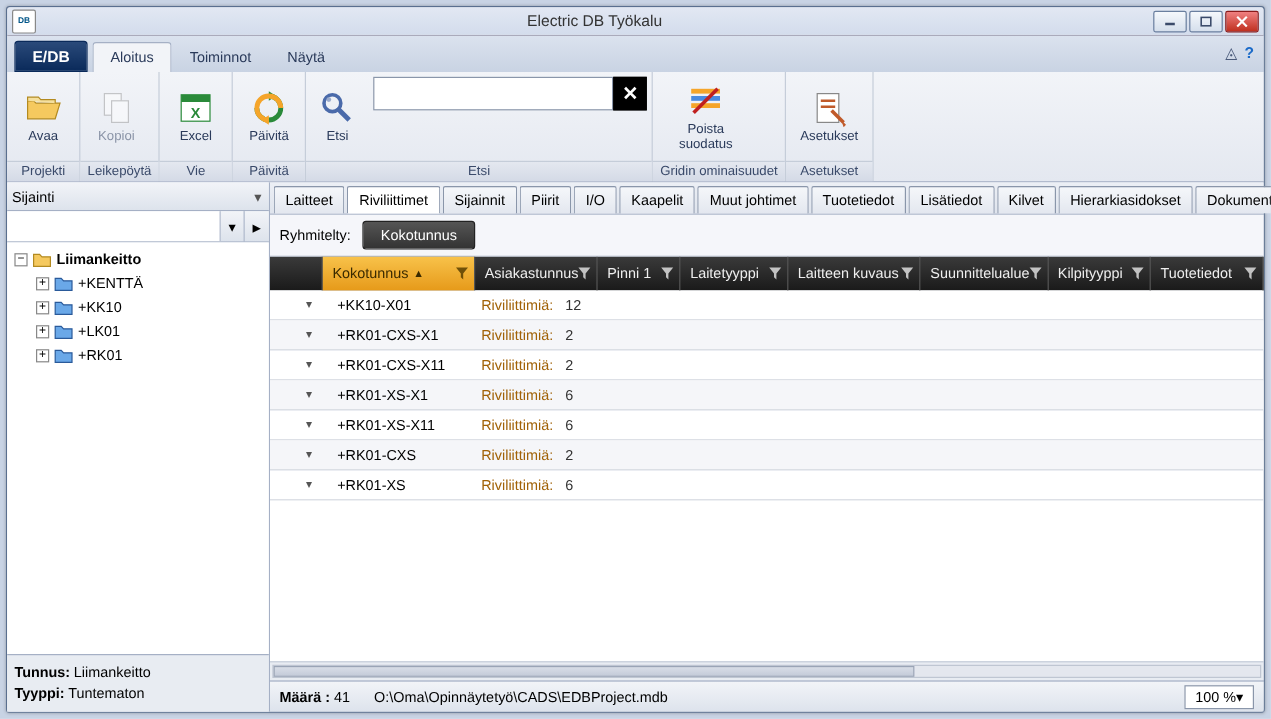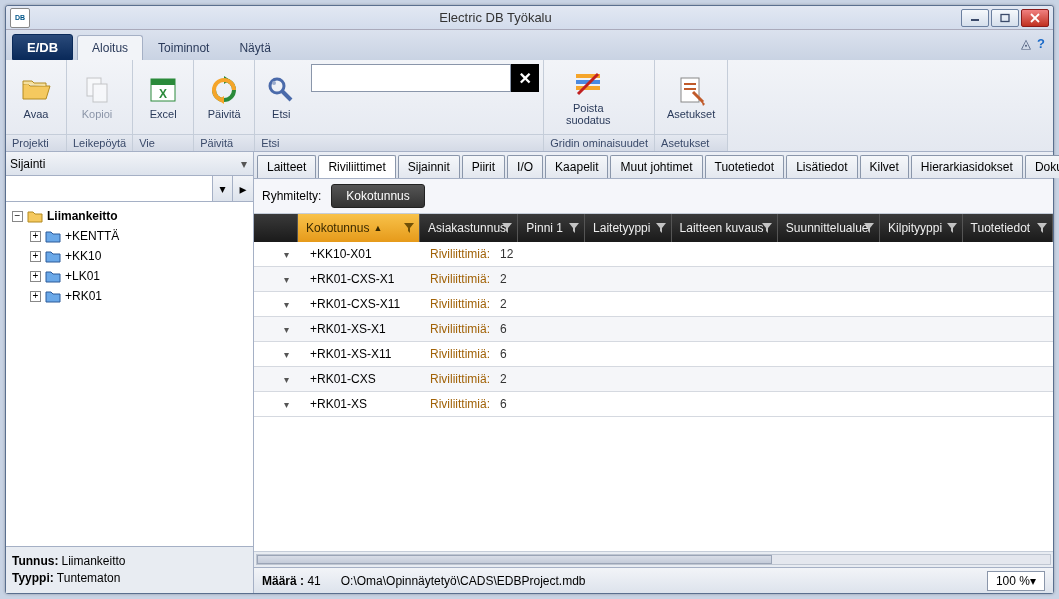--- a/index.html
+++ b/index.html
@@ -16,31 +16,31 @@
 .ribbon-tabs { display: flex; align-items: flex-end; height: 30px; background: linear-gradient(#dbe2ee, #c9d3e3); padding: 0 6px; position: relative; }
 .app-menu { background: linear-gradient(#2a4a7a, #0a2a5a); color: #fff; padding: 4px 14px; border-radius: 3px 3px 0 0; margin-right: 4px; font-size: 13px; font-weight: bold; border: 1px solid #0a2a5a; cursor: pointer; height: 26px; display:flex; align-items:center; }
 .ribbon-tab { padding: 5px 14px 5px; background: transparent; border: 1px solid transparent; border-bottom: none; border-radius: 3px 3px 0 0; cursor: pointer; color: #2a3a5a; }
 .ribbon-tab.active { background: #f2f4f8; border-color: #a5b0c5; }
 .ribbon-right { position: absolute; right: 8px; top: 6px; display: flex; gap: 6px; }
 .ribbon-right span { cursor: pointer; color: #4a5a7a; font-size: 13px; }
 
 .ribbon { background: linear-gradient(#f2f4f8, #e4e8f0); border-bottom: 1px solid #a5b0c5; display: flex; height: 92px; }
 .ribbon-group { border-right: 1px solid #c5cdd9; display: flex; flex-direction: column; }
 .ribbon-group-body { flex: 1; display: flex; align-items: flex-start; padding: 4px; gap: 2px; }
-.ribbon-group-label { font-size: 11px; color: #3a4a6a; background: linear-gradient(#e4e8f0, #d4dae6); padding: 2px 6px; border-top: 1px solid #c5cdd9; }
+.ribbon-group-label { text-align: center; font-size: 11px; color: #3a4a6a; background: linear-gradient(#e4e8f0, #d4dae6); padding: 2px 6px; border-top: 1px solid #c5cdd9; }
 .ribbon-btn { display: flex; flex-direction: column; align-items: center; justify-content: center; width: 52px; height: 66px; border: 1px solid transparent; border-radius: 2px; cursor: pointer; padding: 2px; text-align: center; }
 .ribbon-btn.disabled { opacity: 0.5; cursor: default; }
 .ribbon-btn .ico { width: 32px; height: 32px; display: flex; align-items: center; justify-content: center; margin-bottom: 2px; }
 .ribbon-btn .lbl { font-size: 11px; color: #2a3a5a; line-height: 1.1; }
 .searchbox { display: flex; align-items: center; margin-left: 6px; }
 .searchbox input { width: 200px; height: 28px; border: 1px solid #8a96aa; padding: 2px 6px; background: #fff; }
 .searchbox .xbtn { width: 28px; height: 28px; background: #000; color: #fff; display: flex; align-items: center; justify-content: center; font-weight: bold; font-size: 16px; border: 1px solid #000; cursor: pointer; }
 
 .main-split { flex: 1; display: flex; min-height: 0; }
-.sidebar { width: 248px; border-right: 1px solid #a5b0c5; display: flex; flex-direction: column; background: #e8ecf2; }
+.sidebar { width: 219px; border-right: 1px solid #a5b0c5; display: flex; flex-direction: column; background: #e8ecf2; }
 .sidebar-head { display: flex; align-items: center; background: linear-gradient(#f2f4f8, #dde3ec); border-bottom: 1px solid #a5b0c5; height: 24px; }
 .sidebar-head select { flex: 1; border: none; background: transparent; padding: 2px 4px; height: 100%; appearance: none; cursor: pointer; }
 .sidebar-head .dd { padding: 0 6px; color: #555; }
 .sidebar-filter { display: flex; border-bottom: 1px solid #a5b0c5; height: 26px; }
 .sidebar-filter input { flex: 1; border: none; border-right: 1px solid #a5b0c5; padding: 2px 6px; background: #fff; }
 .sidebar-filter .dd, .sidebar-filter .go { width: 20px; display: flex; align-items: center; justify-content: center; cursor: pointer; background: linear-gradient(#f2f4f8, #dde3ec); border-right: 1px solid #a5b0c5; }
 .sidebar-filter .go { border-right: none; font-size: 14px; }
 .tree { flex: 1; background: #fff; padding: 4px; overflow: auto; }
 .tree-node { display: flex; align-items: center; gap: 4px; padding: 3px 2px; cursor: pointer; }
 .tree-node .exp { width: 11px; height: 11px; border: 1px solid #888; display: flex; align-items: center; justify-content: center; font-size: 10px; line-height: 1; background: #fff; }

